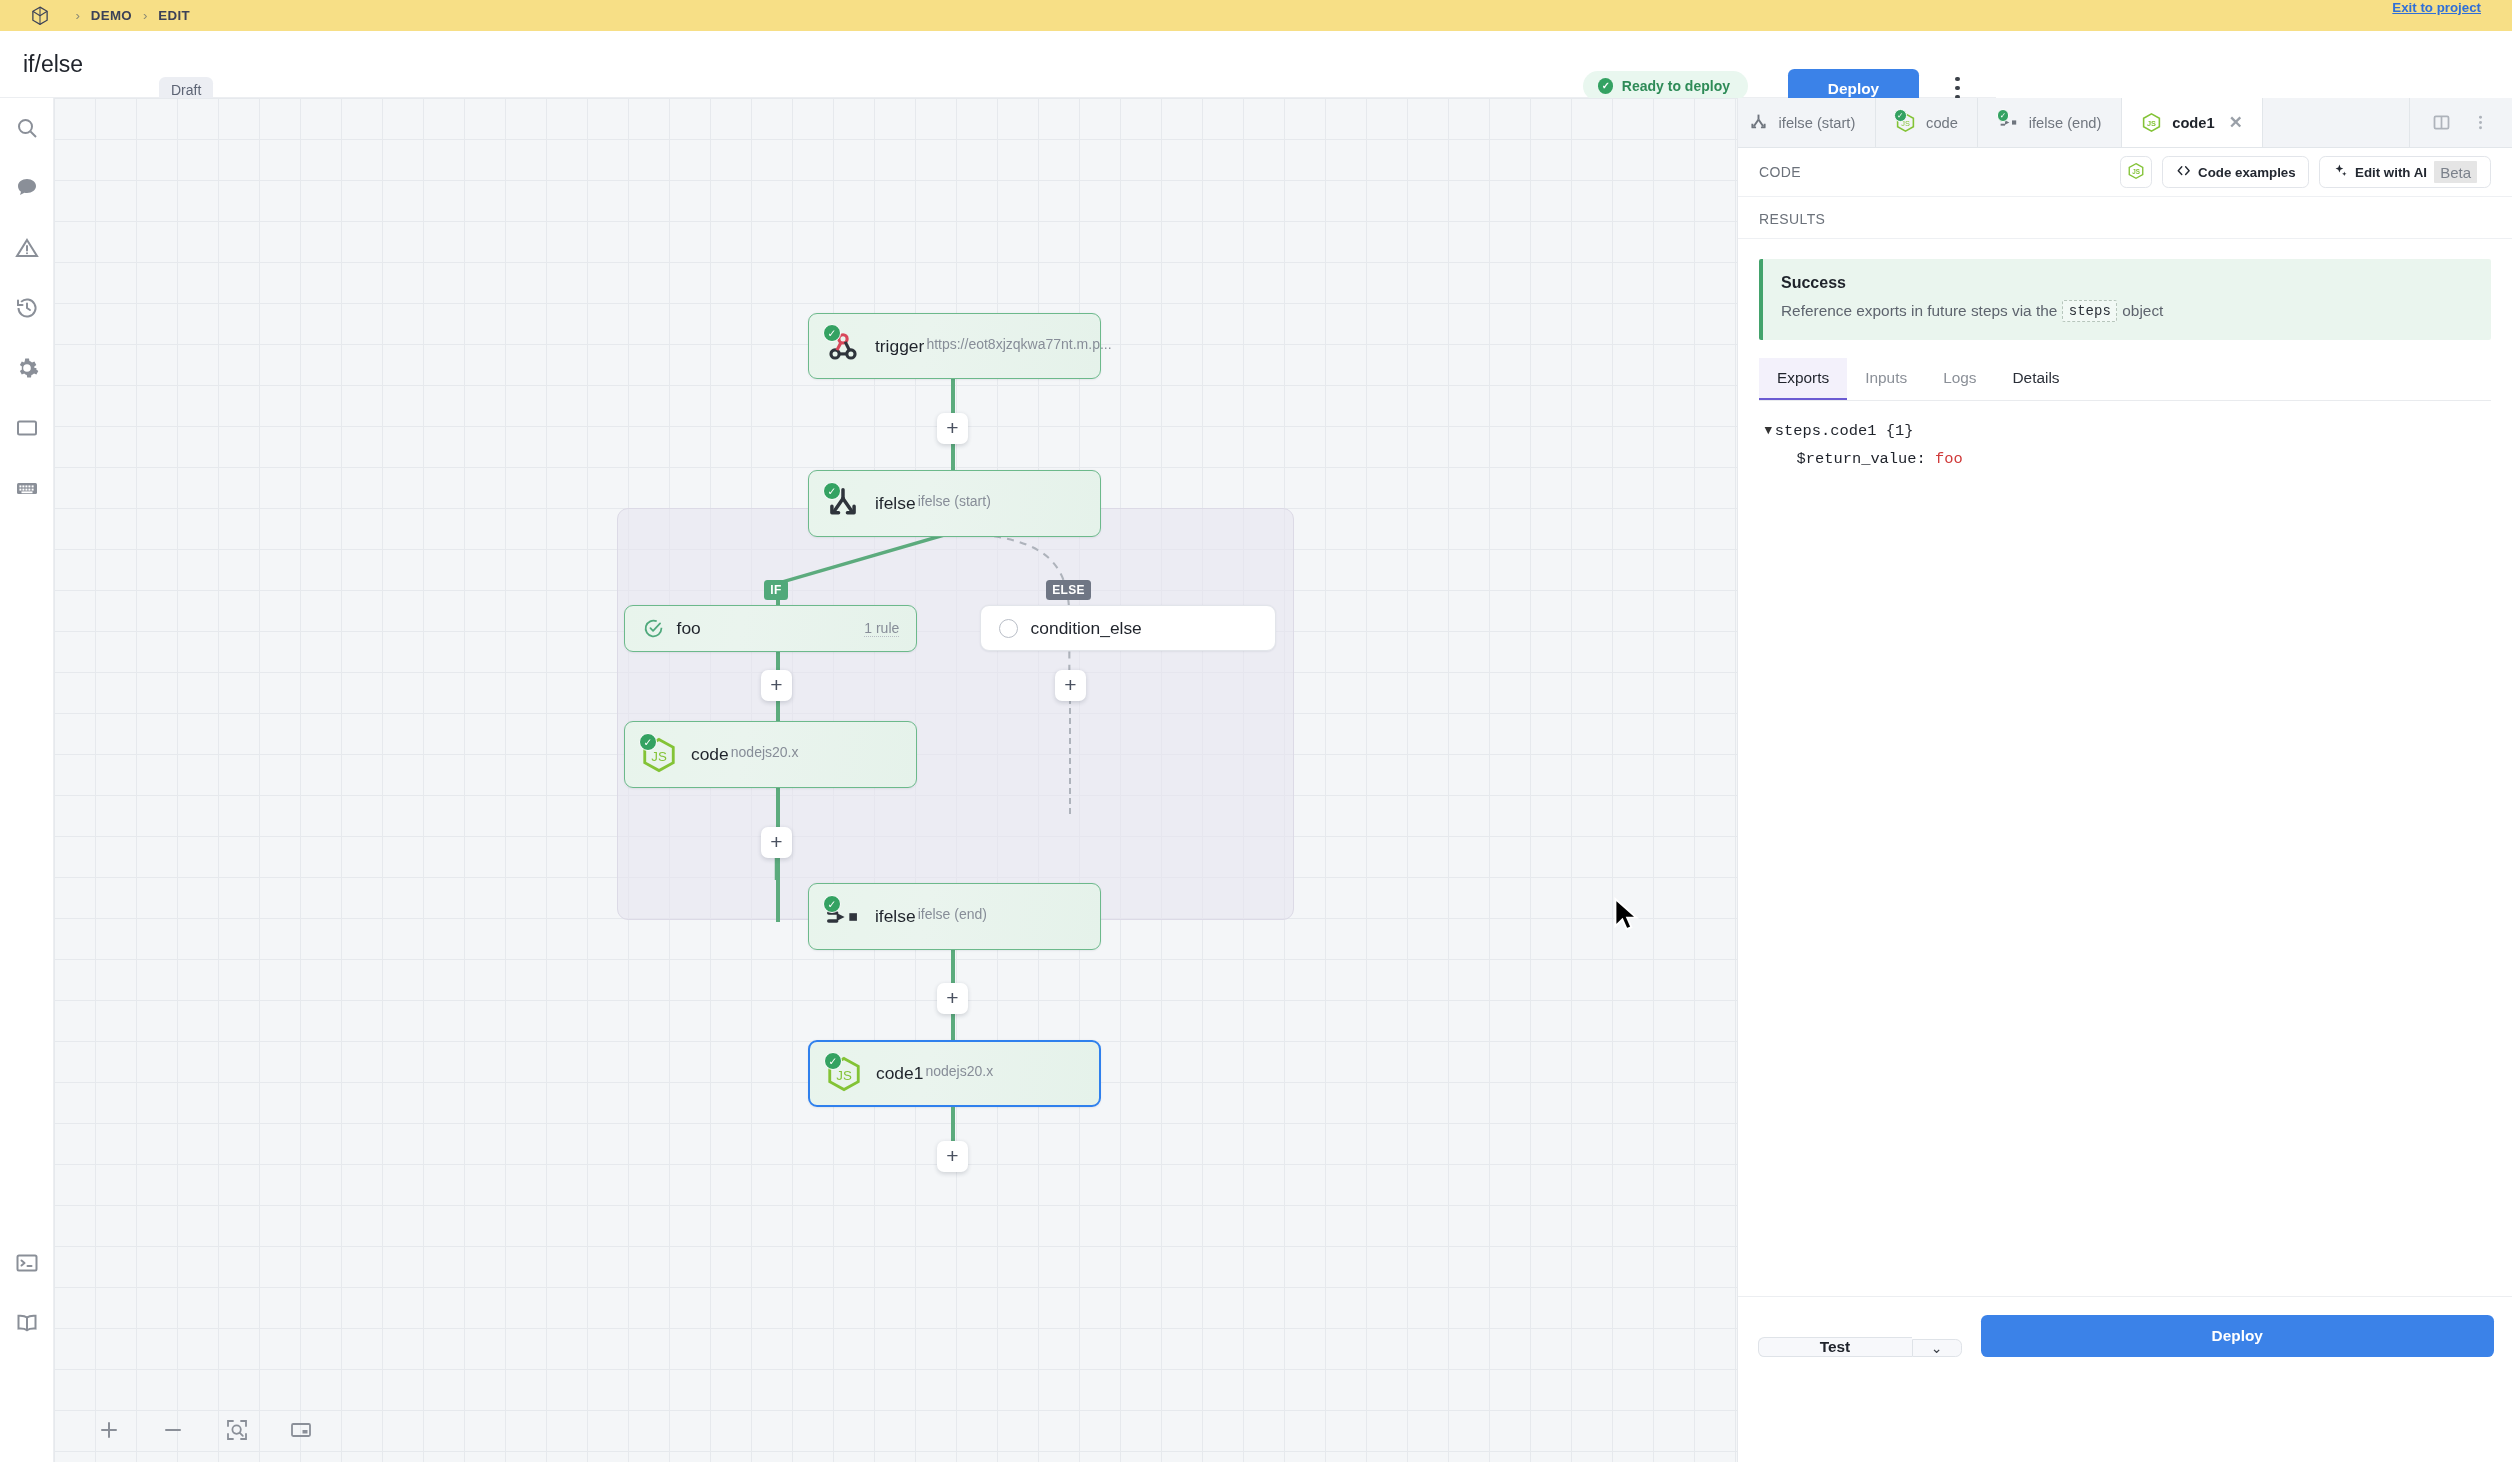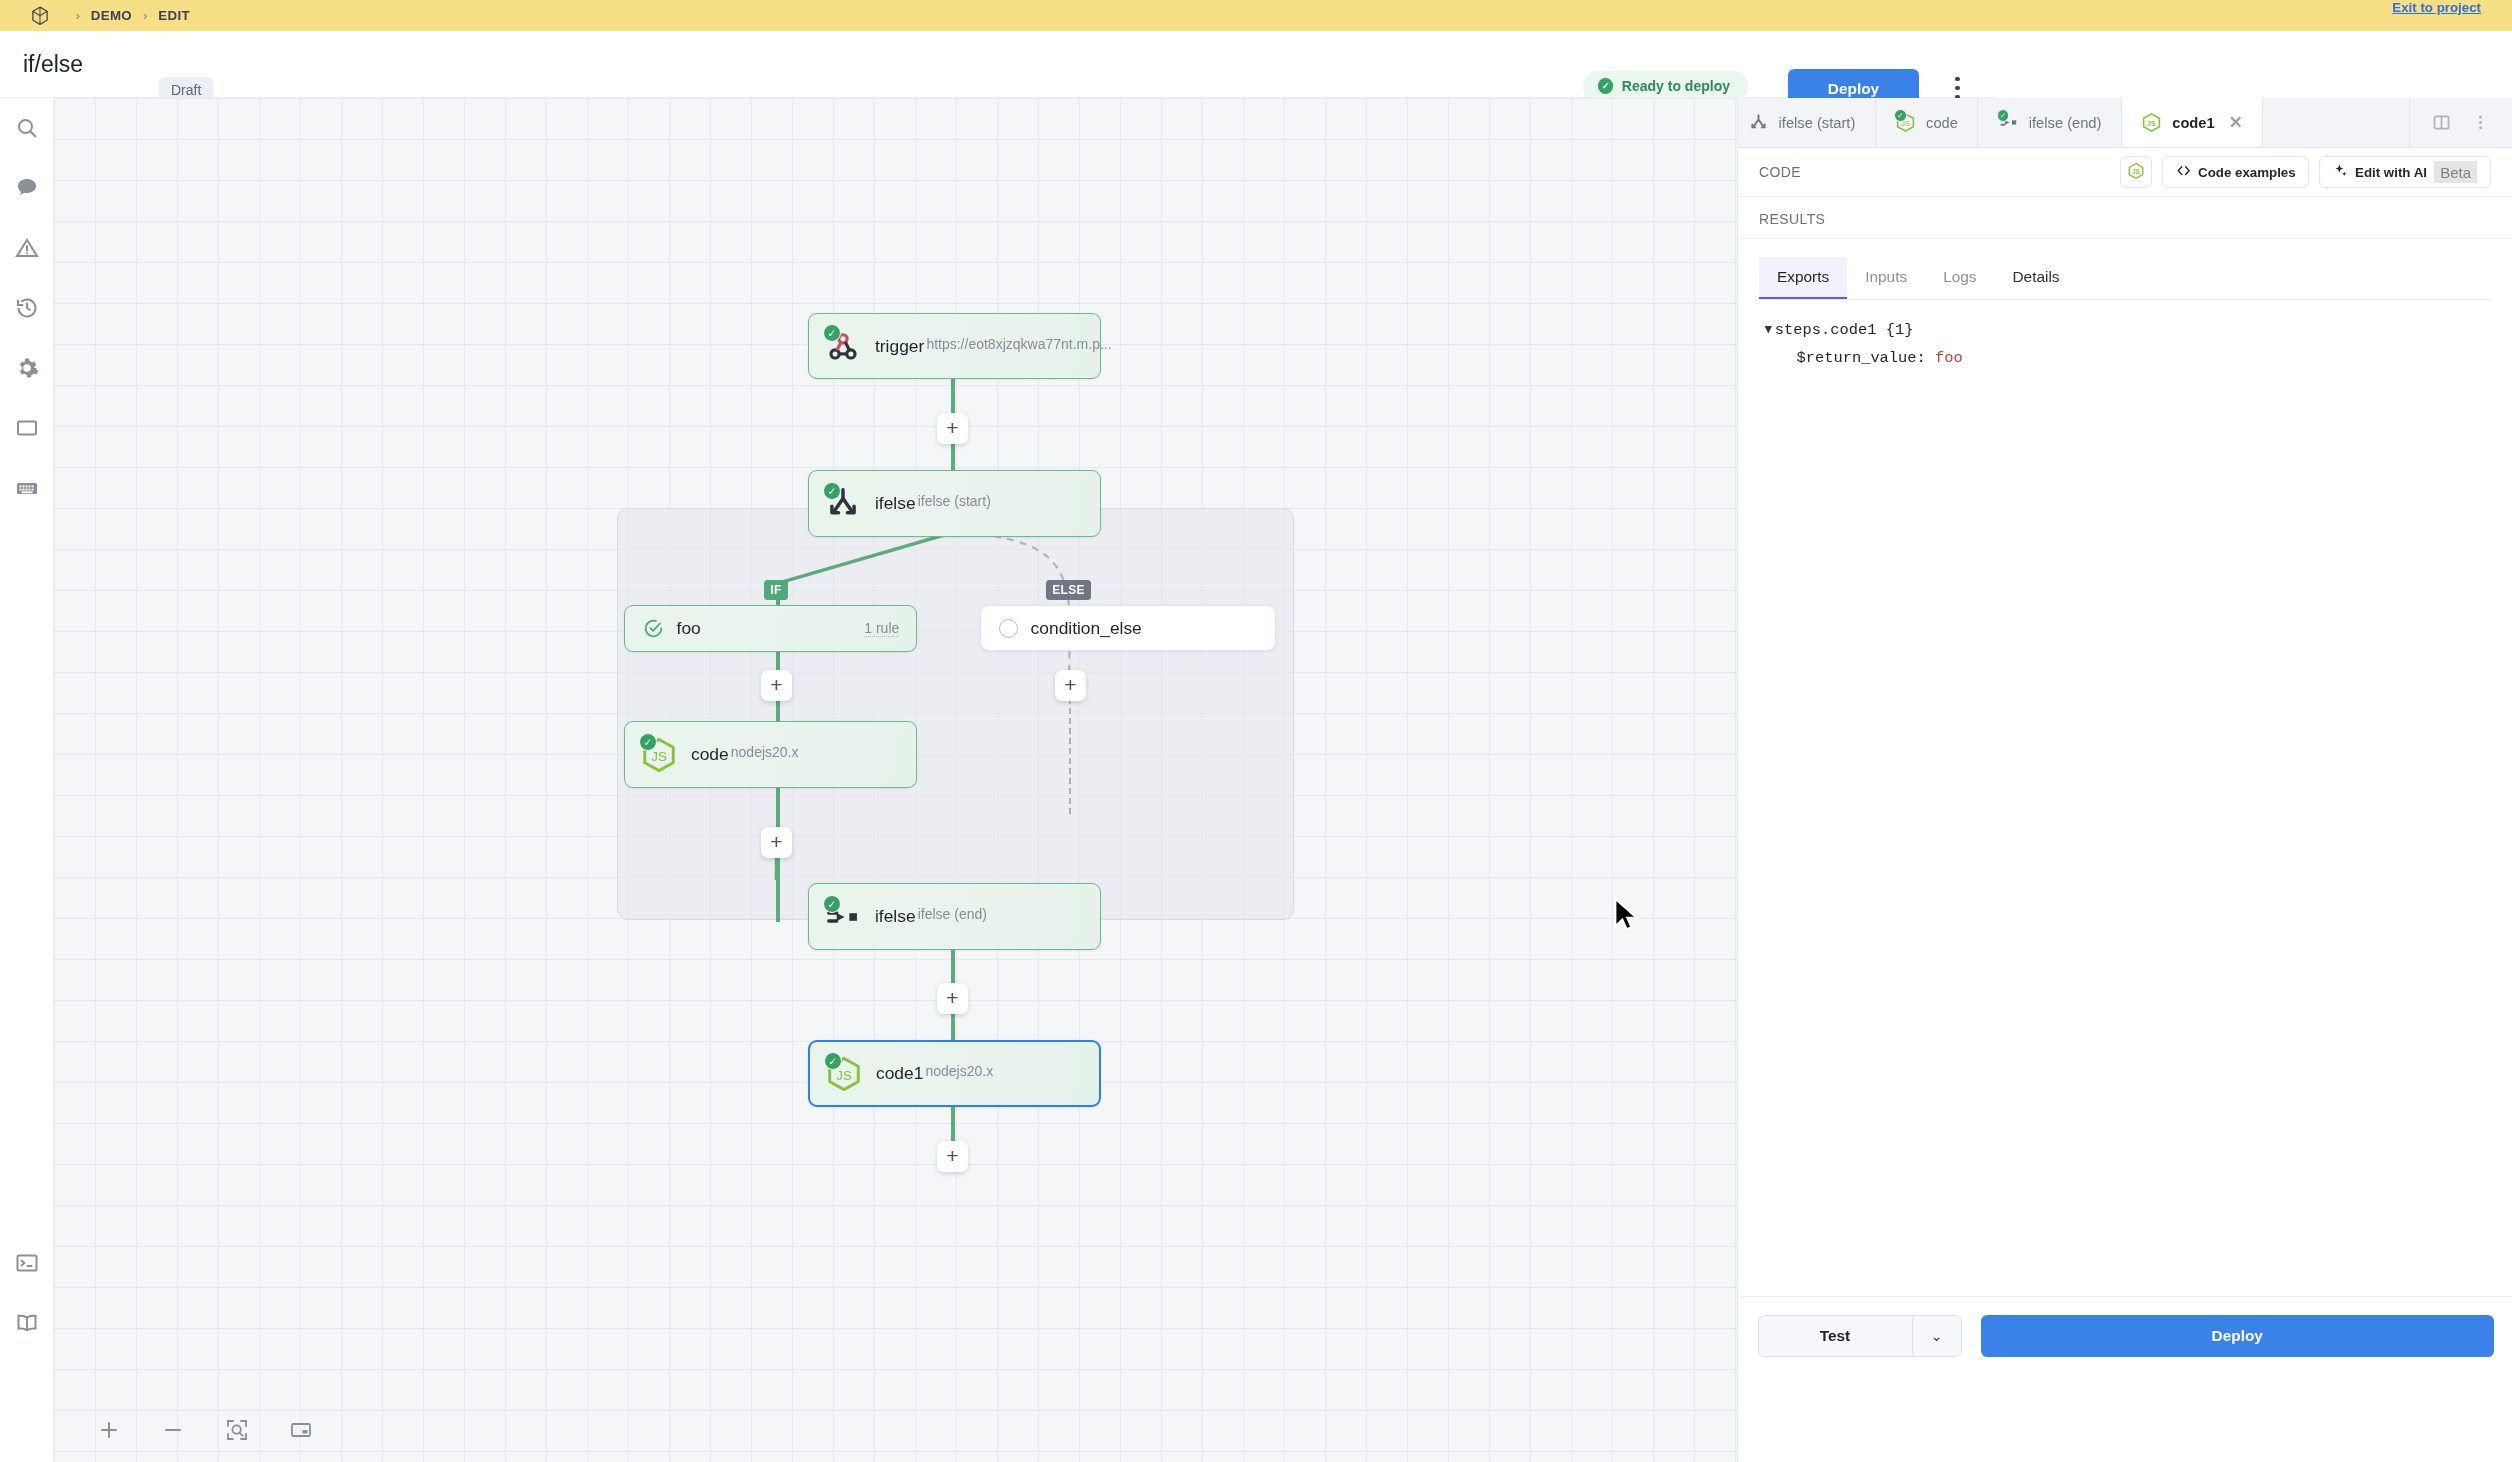--- a/index.html
+++ b/index.html
@@ -223,21 +223,21 @@
   .tree-row1 { color: #1f232b; display:flex; align-items:center; gap: 2.8px; }
   .caret { font-size: 12.6px; color:#333; }
   .tree-row2 { margin-left: 32px; margin-top: 9.8px; color: #1f232b; }
   .val-str { color: #d03a3a; }
 
   .panel-footer {
     position: absolute; left: 0; bottom: 0; width: 775px; height: 167px;
     border-top: 0.7px solid #eceef1; background:#fff; padding: 18px 19.5px;
     display: flex; align-items: flex-start; gap: 19.5px;
   }
-  .test-group { display:flex; height: 42px; }
+  .test-group { display:flex; height: 42px; align-items: flex-end; }
   .test-btn {
     width: 154px; background: #f7f8fb; border: 0.7px solid #dfe3e8; border-right:none;
     border-radius: 6.3px 0 0 6.3px; font-size: 15.4px; color: #20242c; cursor: pointer;
     font-family: "Liberation Sans", sans-serif; font-weight: 600;
   }
   .test-caret {
     width: 50px; background: #f7f8fb; border: 0.7px solid #dfe3e8; border-radius: 0 6.3px 6.3px 0;
     display:flex;align-items:center;justify-content:center; font-size: 14px; color:#3c4149; cursor:pointer;
   }
   .deploy-btn {
@@ -611,20 +611,28 @@
               </svg>
           </span>
           <span>Edit with AI</span>
           <span class="beta">Beta</span>
         </button>
       </div>
     </div>
 
     <div class="results-lbl">RESULTS</div>
 
+    <div class="success-box">
+      <div class="success-title">Success</div>
+      <div class="success-sub">
+        <span>Reference exports in future steps via the</span>
+        <span class="code-chip">steps</span>
+        <span>object</span>
+      </div>
+    </div>
 
     <div class="rtabs">
       <div class="rtab active">Exports</div>
       <div class="rtab">Inputs</div>
       <div class="rtab">Logs</div>
       <div class="rtab dark">Details</div>
     </div>
 
     <div class="tree">
       <div class="tree-row1">

